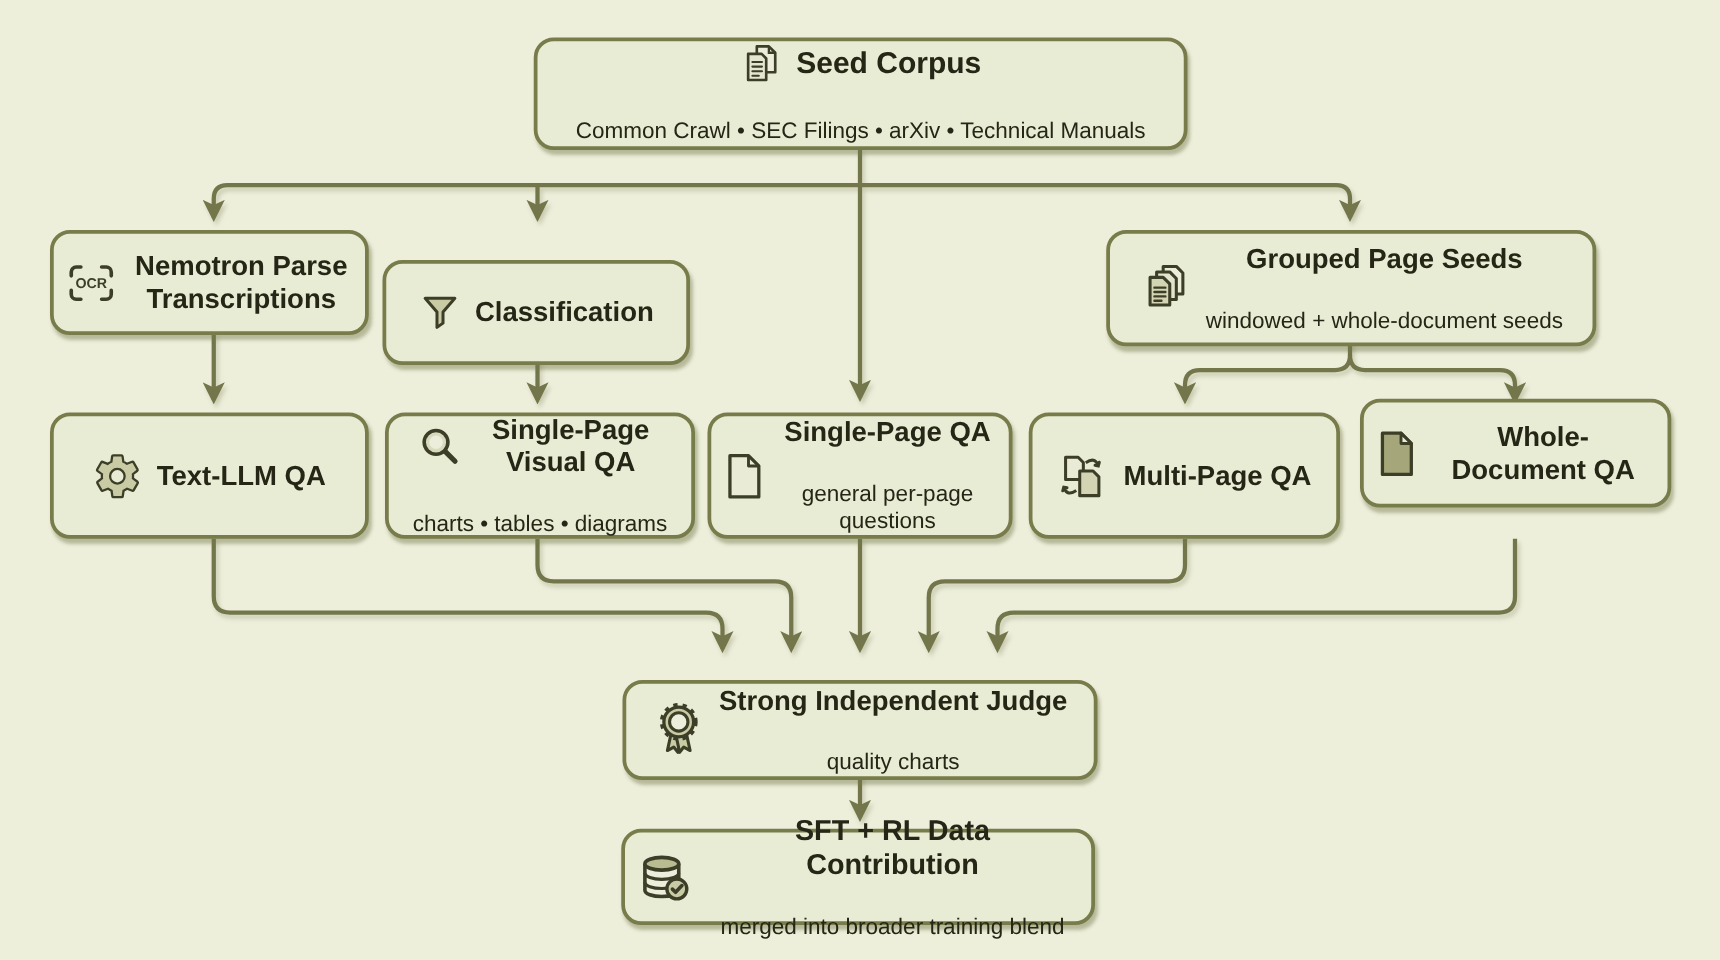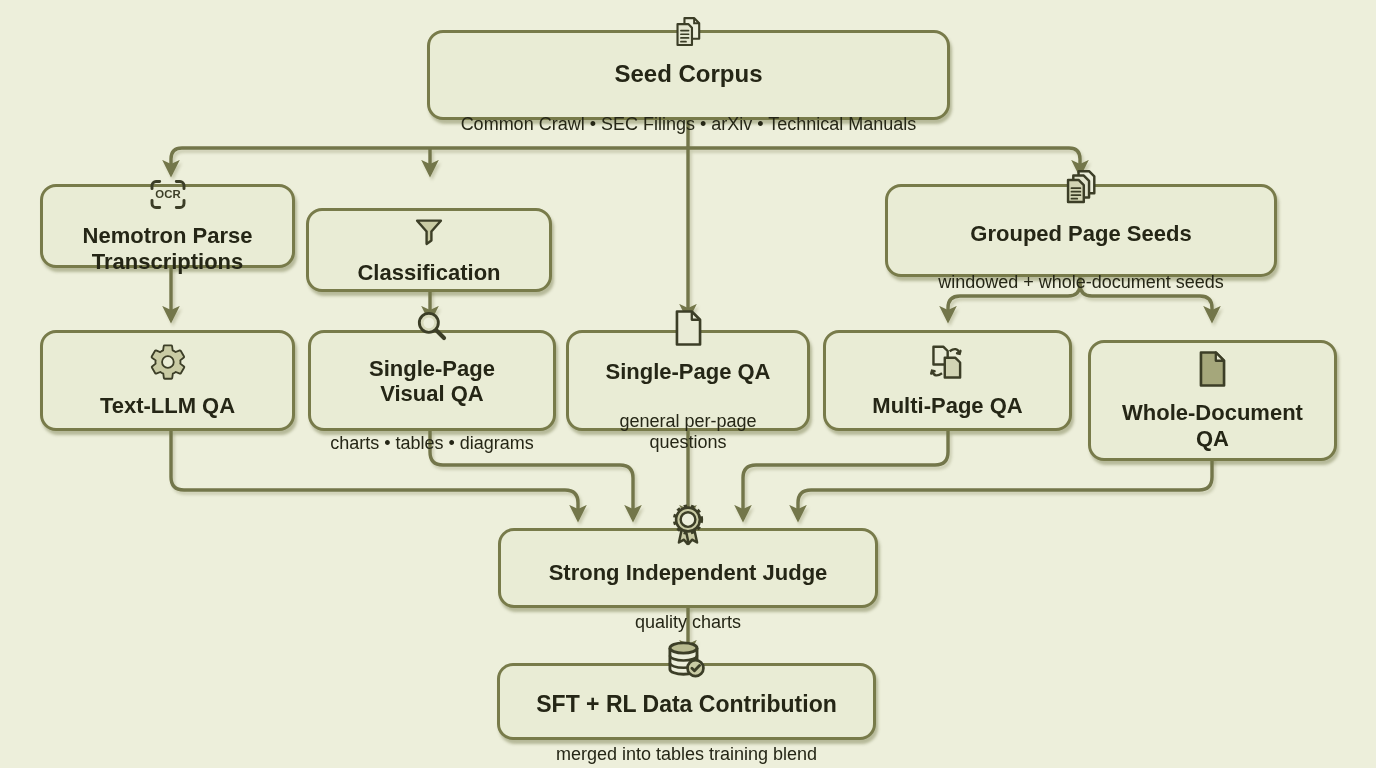--- a/index.html
+++ b/index.html
@@ -6,21 +6,21 @@
   body{background:#edefdb;font-family:"Liberation Sans",sans-serif;}
   #canvas{position:relative;width:1376px;height:768px;background:#edefdb;overflow:hidden;}
   #wires{position:absolute;left:0;top:0;filter:drop-shadow(2px 3px 1.5px rgba(116,119,74,.30));}
   .node{
     position:absolute;box-sizing:border-box;
     background:#e9ecd5;border:3px solid #787b4a;border-radius:16px;
     box-shadow:2px 4px 3px rgba(116,119,74,.45);
     display:flex;align-items:center;justify-content:center;
     color:#252616;padding:4px 10px;
   }
-  .row{display:flex;align-items:center;justify-content:center;gap:11px;flex-direction:column;}
+  .row{display:flex;align-items:center;justify-content:center;gap:11px;}
   .col{display:flex;flex-direction:column;align-items:center;justify-content:center;gap:1px;}
   .title{font-weight:bold;font-size:22px;line-height:1.18;text-align:center;}
   .subtitle{font-size:18px;line-height:1.17;text-align:center;margin-top:25px;}
   .icon{flex:0 0 auto;display:flex;align-items:center;justify-content:center;}
   
   #node-nemotron .title{max-width:180px;}
   #node-sp-visual .title{max-width:150px;}
   #node-wd-qa .title{max-width:195px;}
   #node-sp-qa .subtitle{max-width:185px;}
   #node-seed .title{font-size:24px;}
@@ -166,33 +166,33 @@
           <path d="M14 5.3 q4.4 -3 6 1" fill="none" stroke="#3c3e27" stroke-width="1.5"></path>
           <path d="M18.6 6.6 l1.6 .3 .5 -1.8" fill="none" stroke="#3c3e27" stroke-width="1.5" stroke-linecap="round"></path>
           <path d="M9.3 19 q-4.4 3 -6 -1" fill="none" stroke="#3c3e27" stroke-width="1.5"></path>
           <path d="M4.7 17.7 l-1.6 -.3 -.5 1.8" fill="none" stroke="#3c3e27" stroke-width="1.5" stroke-linecap="round"></path>
         </svg>
       </span>
       <span class="title">Multi-Page QA</span>
     </div>
   </div>
 
-  <div class="node" id="node-wd-qa" style="left:1088px;top:340px;width:249px;height:121px;">
+  <div class="node" id="node-wd-qa" style="left:1088px;top:319px;width:249px;height:87px;">
     <div class="row">
       <span class="icon">
         <svg width="33" height="40" viewBox="0 0 20 24">
           <path d="M3 2 h9 l5 5 v15 h-14 z" fill="#a5a77b" stroke="#3c3e27" stroke-width="1.6" stroke-linejoin="round"></path>
           <path d="M12 2 v5 h5 z" fill="#e9ebd6" stroke="#3c3e27" stroke-width="1.4" stroke-linejoin="round"></path>
         </svg>
       </span>
       <span class="title">Whole-Document QA</span>
     </div>
   </div>
 
-  <div class="node" id="node-judge" style="left:498px;top:528px;width:380px;height:80px;">
+  <div class="node" id="node-judge" style="left:498px;top:544px;width:380px;height:80px;">
     <div class="row">
       <span class="icon">
         <svg width="42" height="46" viewBox="0 0 24 26">
           <path d="M8.6 14.2 L6.8 22.4 L9.7 20.8 L11.6 23.2 L13.1 16.2" fill="#c9cba4" stroke="#3c3e27" stroke-width="1.4" stroke-linejoin="round"></path>
           <path d="M15.4 14.2 L17.2 22.4 L14.3 20.8 L12.4 23.2 L10.9 16.2" fill="#c9cba4" stroke="#3c3e27" stroke-width="1.4" stroke-linejoin="round"></path>
           <circle cx="12" cy="9.3" r="7.7" fill="none" stroke="#3c3e27" stroke-width="1.9" stroke-dasharray="1.9 2.3"></circle>
           <circle cx="12" cy="9.3" r="6.8" fill="#c9cba4" stroke="#3c3e27" stroke-width="1.5"></circle>
           <circle cx="12" cy="9.3" r="4.2" fill="#eceedb" stroke="#3c3e27" stroke-width="1.4"></circle>
         </svg>
       </span>
@@ -209,18 +209,18 @@
         <svg width="44" height="42" viewBox="0 0 26 24">
           <path d="M3.5 5.5 v12.5 c0 1.7 3.6 3 8 3 s8 -1.3 8 -3 V5.5" fill="#eceedb" stroke="#3c3e27" stroke-width="1.7"></path>
           <ellipse cx="11.5" cy="5.5" rx="8" ry="3" fill="#b9bb90" stroke="#3c3e27" stroke-width="1.7"></ellipse>
           <path d="M3.5 9.9 c0 1.7 3.6 3 8 3 s8 -1.3 8 -3 M3.5 14.2 c0 1.7 3.6 3 8 3 s8 -1.3 8 -3" fill="none" stroke="#3c3e27" stroke-width="1.5"></path>
           <circle cx="18.6" cy="17.4" r="4.7" fill="#c9cba4" stroke="#3c3e27" stroke-width="1.6"></circle>
           <path d="M16.5 17.5 l1.5 1.5 3 -3.2" fill="none" stroke="#3c3e27" stroke-width="1.7" stroke-linecap="round" stroke-linejoin="round"></path>
         </svg>
       </span>
       <div class="col">
         <span class="title">SFT + RL Data Contribution</span>
-        <span class="subtitle">merged into tables training blend</span>
+        <span class="subtitle">merged into broader training blend</span>
       </div>
     </div>
   </div>
 
 </div>
 
 </body></html>

